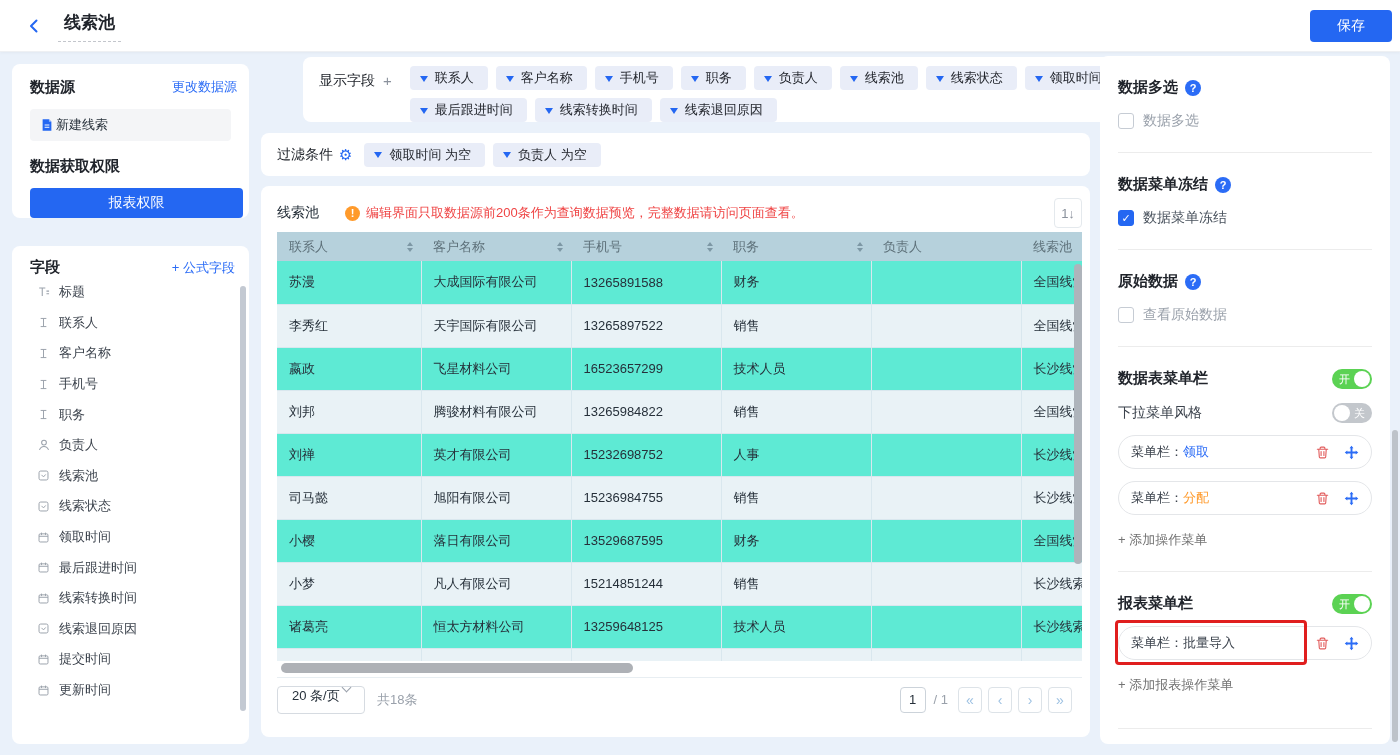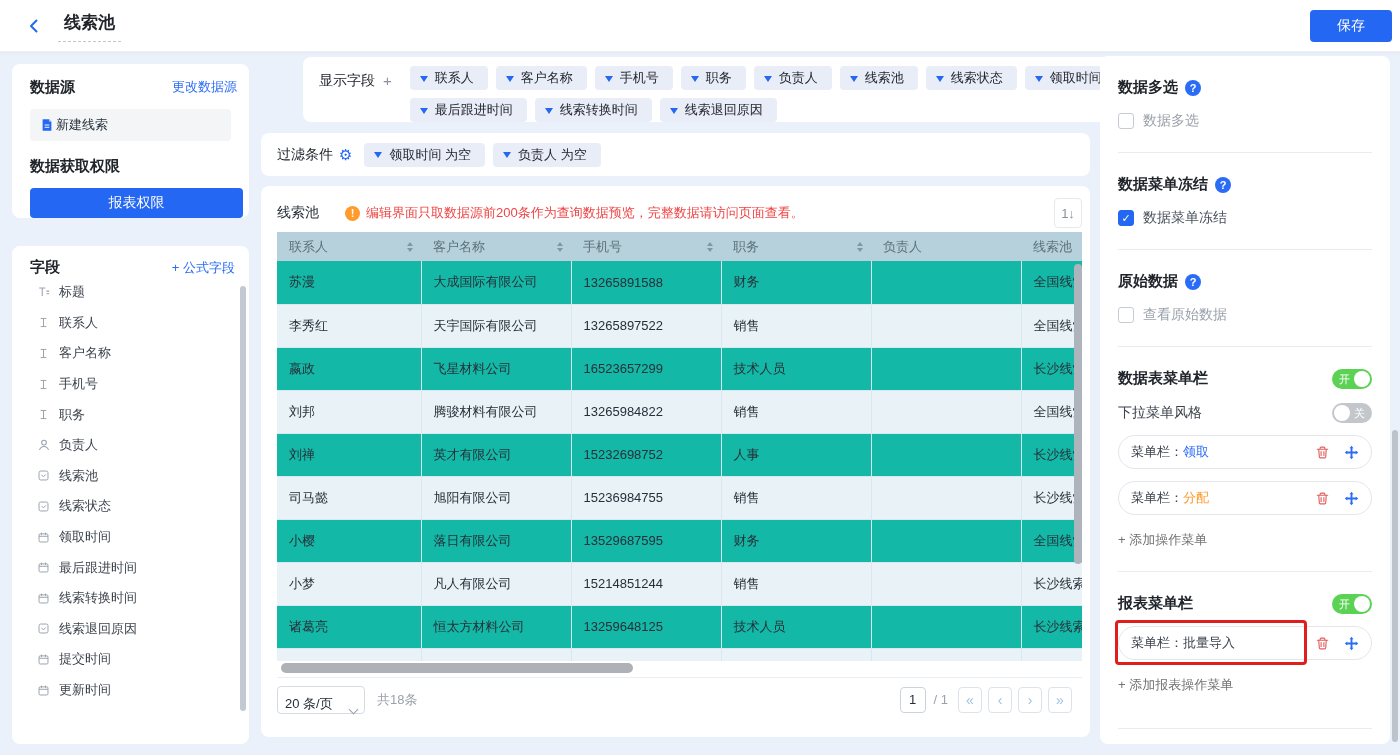--- a/index.html
+++ b/index.html
@@ -54,30 +54,30 @@
 
   .tbl-clip { position:relative; margin-top:2px; height:429px; overflow:hidden; width:805px; }
   table { border-collapse:collapse; table-layout:fixed; width:805px; }
   col.c0{width:144px} col.c1{width:150px} col.c2{width:150px} col.c3{width:150px} col.c4{width:150px} col.c5{width:61px}
   thead th { background:#b6d1dc; height:29px; font-weight:normal; font-size:13px; color:#5d7079; text-align:left; padding:0 8px 0 12px; overflow:hidden; white-space:nowrap; }
   thead th .thflex { display:flex; align-items:center; justify-content:space-between; }
   .sorter { display:inline-flex; flex-direction:column; gap:2px; cursor:pointer; }
   .sorter i { display:block; width:0; height:0; border:3.5px solid transparent; }
   .sorter .up { border-bottom:4.5px solid #7d97a4; }
   .sorter .dn { border-top:4.5px solid #7d97a4; }
-  tbody td { height:43px; font-size:13px; color:#26303a; padding:0 8px 0 12px; border:1px solid #d9e7ee; border-top:none; background:#14b8a6; overflow:hidden; white-space:nowrap; }
+  tbody td { height:43px; font-size:13px; color:#26303a; padding:0 8px 0 12px; border:1px solid #d9e7ee; border-top:none; background:#5eead4; overflow:hidden; white-space:nowrap; }
   tbody tr:nth-child(even) td { background:#e9f2f6; }
   tbody tr td:first-child { border-left:none; }
   tbody tr td:last-child { border-right:none; }
   .tbl-vthumb { position:absolute; right:0px; top:32px; width:8px; height:300px; background:#aeb4bb; border-radius:4px; }
   .hscroll { position:relative; width:805px; height:13px; margin-top:1px; }
   .hthumb { position:absolute; left:4px; top:1px; width:352px; height:10px; background:#aeb1b6; border-radius:5px; }
 
   .pager { margin-top:2px; border-top:1px solid #e8eef2; height:44px; display:flex; align-items:center; padding-right:10px; }
-  .size-select { width:88px; height:28px; border:1px solid #d6dbe1; border-radius:4px; display:flex; align-items:flex-end; justify-content:space-between; padding:0 7px; font-size:13px; color:#26303a; cursor:pointer; background:#fff; }
+  .size-select { width:88px; height:28px; border:1px solid #d6dbe1; border-radius:4px; display:flex; align-items:flex-start; justify-content:space-between; padding:0 14px; font-size:13px; color:#26303a; cursor:pointer; background:#fff; }
   .chev { width:7px; height:7px; border-right:1.5px solid #9aa1ab; border-bottom:1.5px solid #9aa1ab; transform:rotate(45deg); margin-top:-3px; }
   .total-count { margin-left:12px; font-size:13px; color:#9aa1ab; }
   .pager-right { margin-left:auto; display:flex; align-items:center; gap:6px; }
   .page-box { width:26px; height:26px; border:1px solid #ccd3da; border-radius:4px; display:flex; align-items:center; justify-content:center; font-size:13px; color:#26303a; background:#fff; }
   .page-of { font-size:13px; color:#9aa1ab; margin:0 4px 0 2px; }
   .nav-btn { width:24px; height:26px; border:1px solid #dde3e8; border-radius:4px; background:#fff; color:#9dc1e2; font-size:14px; display:flex; align-items:center; justify-content:center; cursor:pointer; }
 
   
   .right-card { left:1100px; top:56px; width:290px; height:688px; padding:22px 18px 0 18px; overflow:hidden; }
   .r-head { display:flex; align-items:center; gap:7px; }

